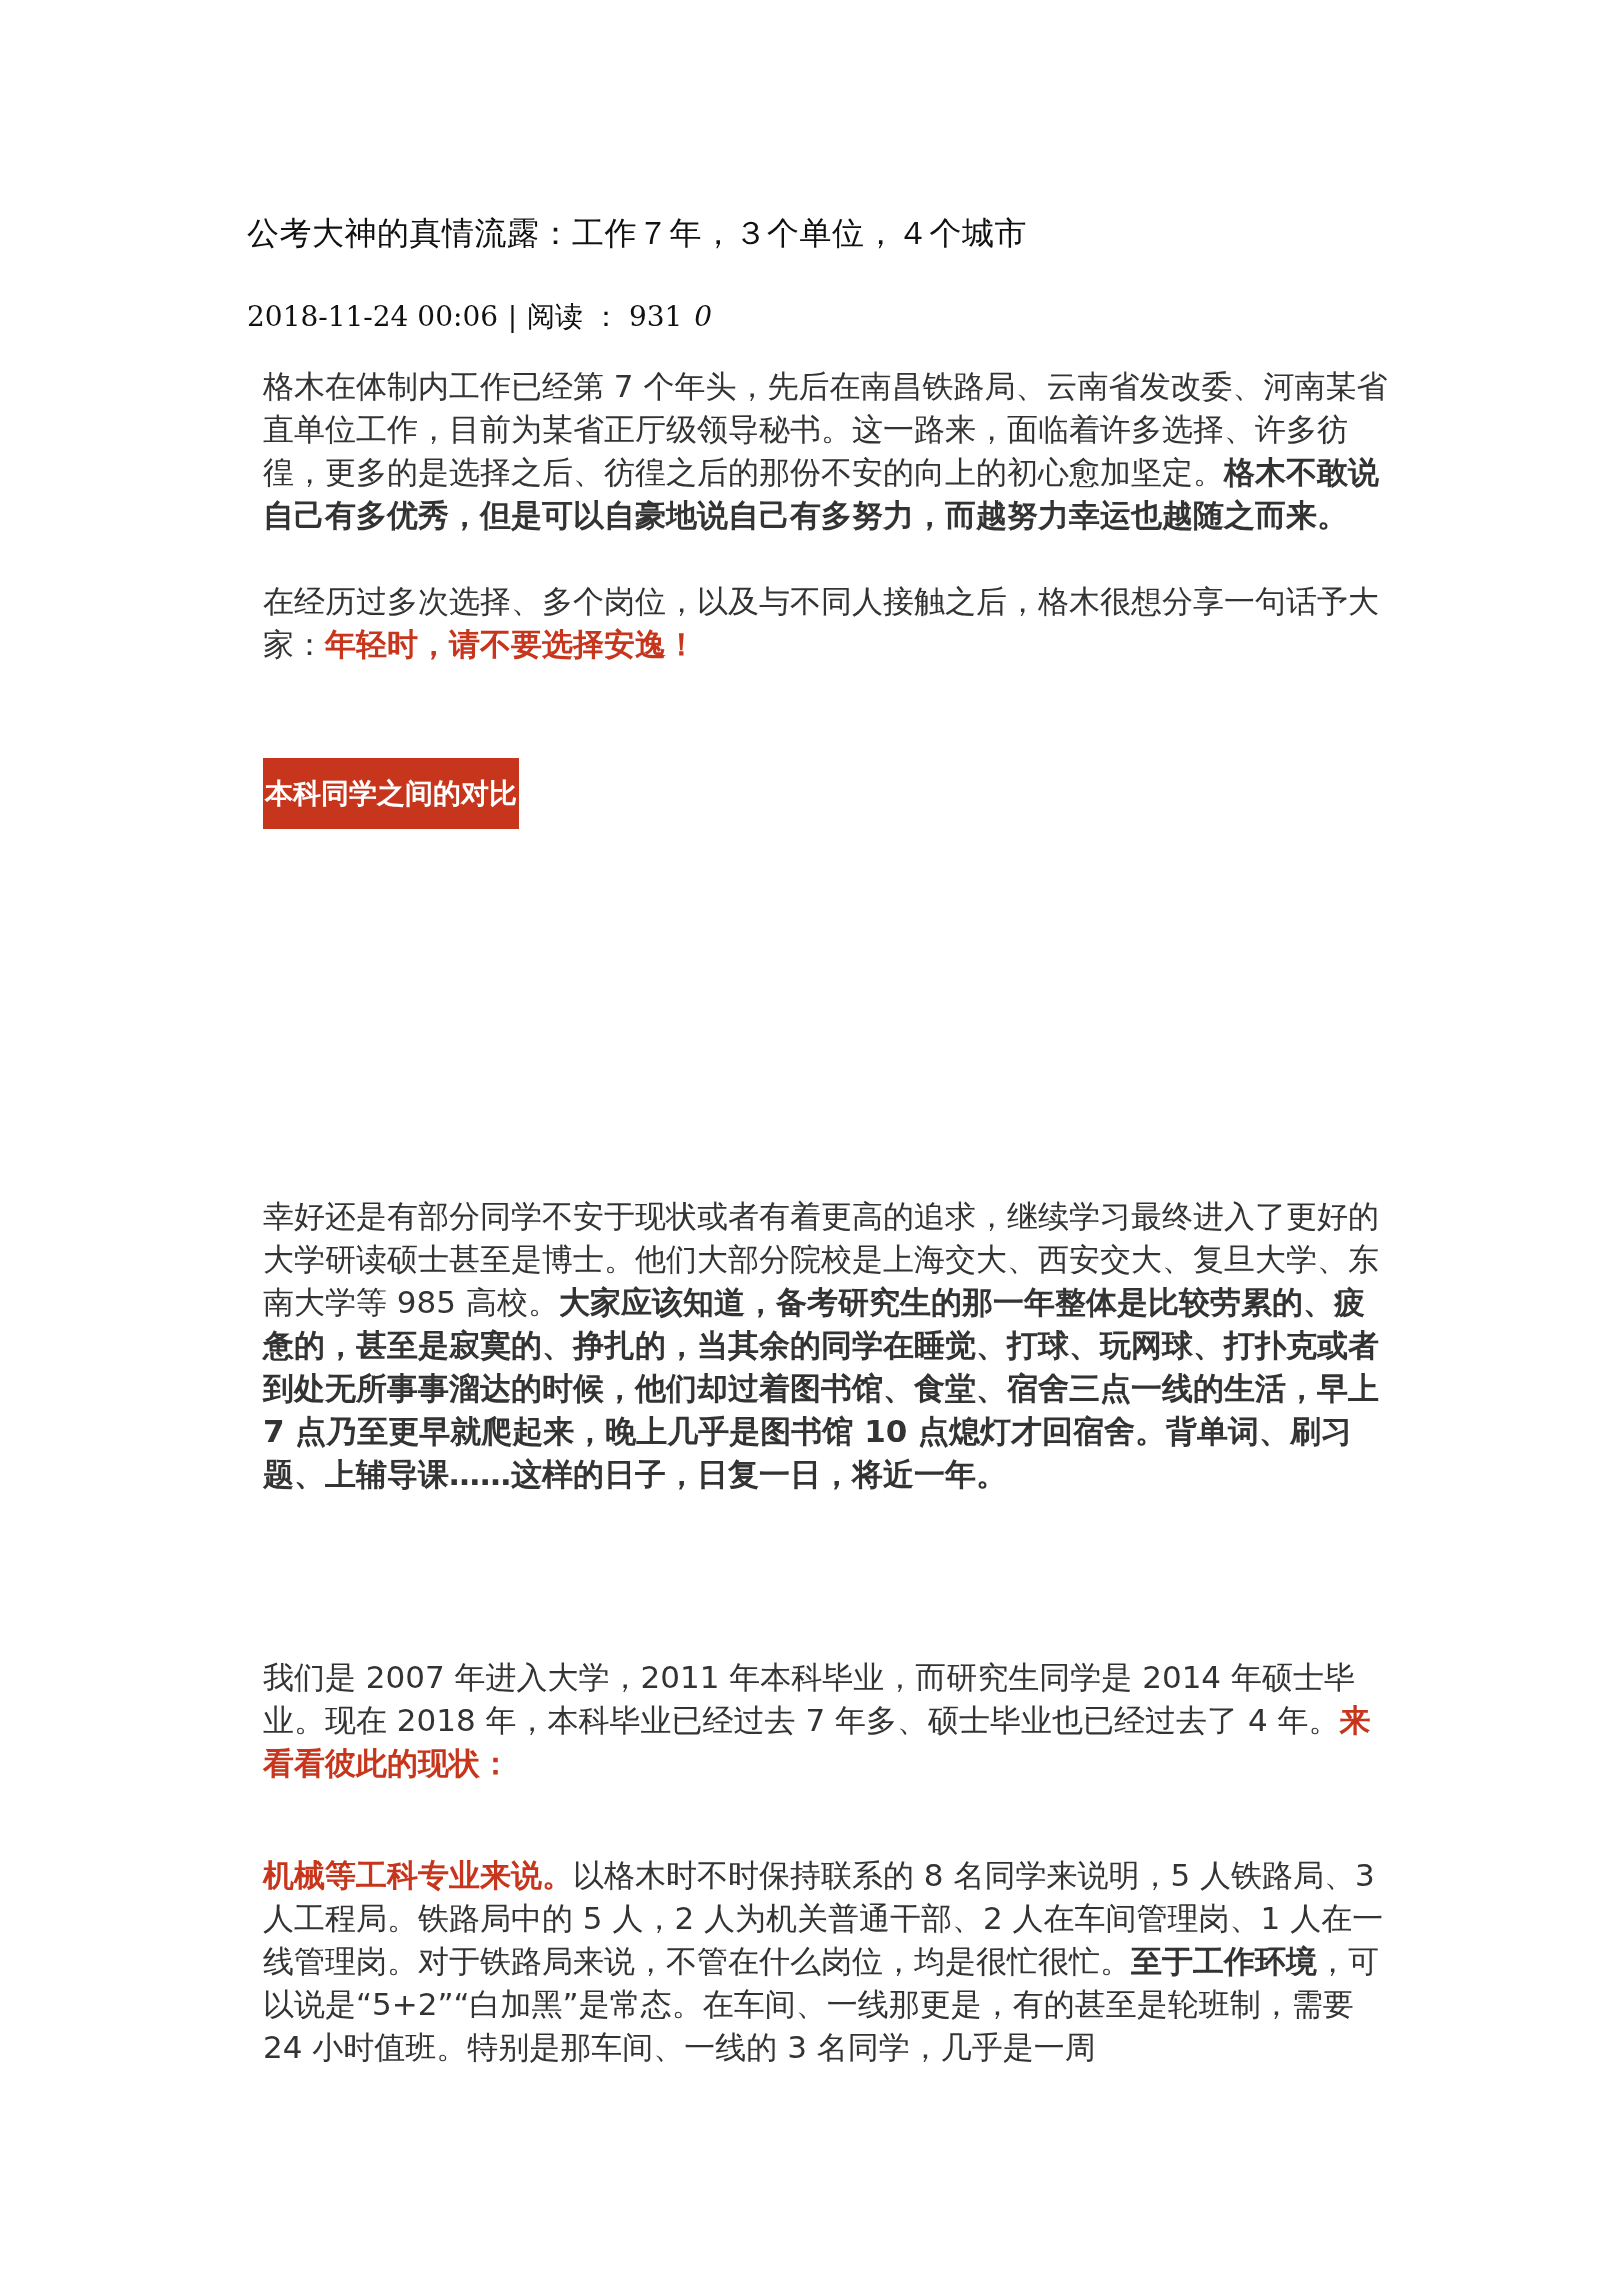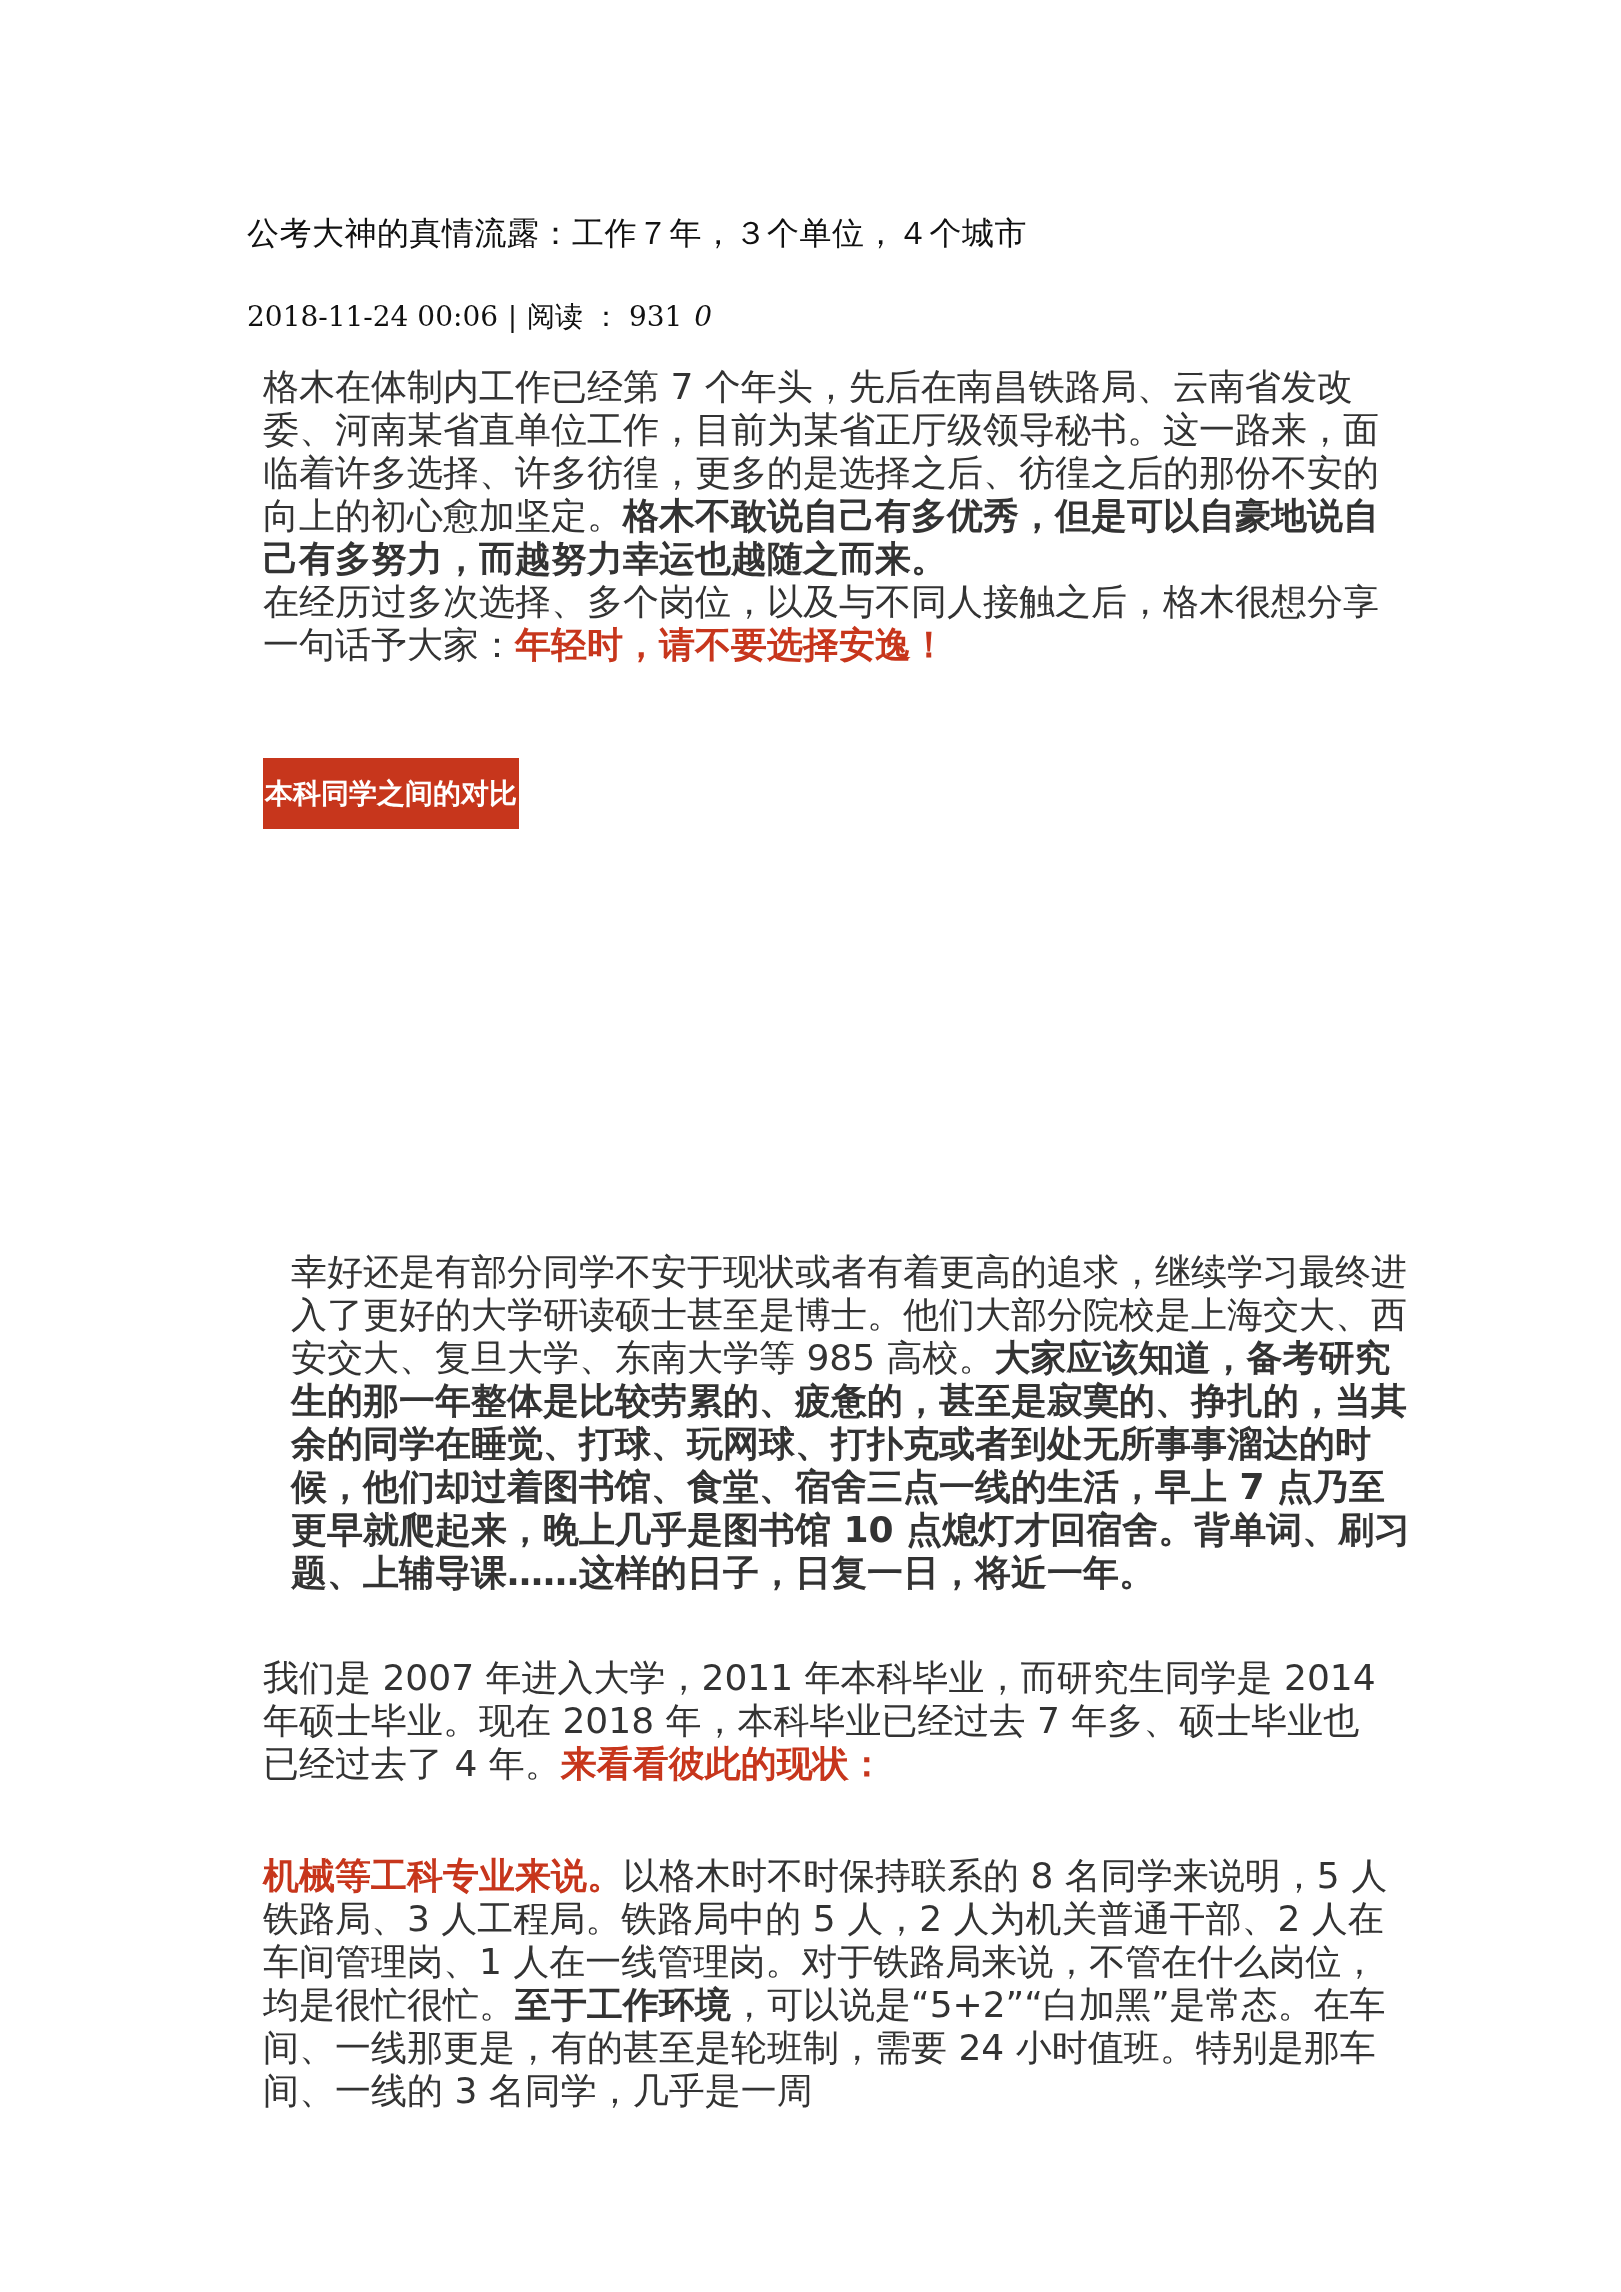--- a/index.html
+++ b/index.html
@@ -13,21 +13,21 @@
   .meta {
     position: absolute; left: 247px; top: 298px;
     font-family: "DejaVu Serif", "Liberation Serif", serif;
     font-size: 28px; color: #111; white-space: nowrap;
   }
   .meta .sep { margin: 0 9.8px; }
   .meta .count-italic { font-style: italic; margin-left: 11.8px; }
   .body-text {
     position: absolute; left: 263px; width: 1127px;
     font-family: "DejaVu Sans", "Liberation Sans", sans-serif;
-    font-size: 36px; line-height: 43px; color: #333;
+    font-size: 31px; line-height: 43px; color: #333;
   }
   .bold { font-weight: bold; }
   .red { color: #c7361c; font-weight: bold; }
   .section-heading {
     position: absolute; left: 263px; top: 758px;
     background: #c7361c; color: #fff; font-weight: bold;
     font-family: "DejaVu Sans", "Liberation Sans", sans-serif;
     font-size: 28px; line-height: 39px; padding: 16px 2px; white-space: nowrap;
   }
 </style>
@@ -47,21 +47,21 @@
     <span>格木在体制内工作已经第 7 个年头，先后在南昌铁路局、云南省发改委、河南某省直单位工作，目前为某省正厅级领导秘书。这一路来，面临着许多选择、许多彷徨，更多的是选择之后、彷徨之后的那份不安的向上的初心愈加坚定。</span><span class="bold">格木不敢说自己有多优秀，但是可以自豪地说自己有多努力，而越努力幸运也越随之而来。</span>
   </div>
 
   <div class="body-text" style="top:580px;">
     <span>在经历过多次选择、多个岗位，以及与不同人接触之后，格木很想分享一句话予大家：</span><span class="red">年轻时，请不要选择安逸！</span>
   </div>
 
   <div class="section-heading">本科同学之间的对比</div>
 
 
-  <div class="body-text" style="top:1250px;margin-left:28px;">
+  <div class="body-text" style="top:1195px;">
     <span>幸好还是有部分同学不安于现状或者有着更高的追求，继续学习最终进入了更好的大学研读硕士甚至是博士。他们大部分院校是上海交大、西安交大、复旦大学、东南大学等 985 高校。</span><span class="bold">大家应该知道，备考研究生的那一年整体是比较劳累的、疲惫的，甚至是寂寞的、挣扎的，当其余的同学在睡觉、打球、玩网球、打扑克或者到处无所事事溜达的时候，他们却过着图书馆、食堂、宿舍三点一线的生活，早上 7 点乃至更早就爬起来，晚上几乎是图书馆 10 点熄灯才回宿舍。背单词、刷习题、上辅导课……这样的日子，日复一日，将近一年。</span>
   </div>
 
   <div class="body-text" style="top:1649px;margin-top:7px;">
     <span>我们是 2007 年进入大学，2011 年本科毕业，而研究生同学是 2014 年硕士毕业。现在 2018 年，本科毕业已经过去 7 年多、硕士毕业也已经过去了 4 年。</span><span class="red">来看看彼此的现状：</span>
   </div>
 
   <div class="body-text" style="top:1854px;">
     <span class="red">机械等工科专业来说。</span><span>以格木时不时保持联系的 8 名同学来说明，5 人铁路局、3 人工程局。铁路局中的 5 人，2 人为机关普通干部、2 人在车间管理岗、1 人在一线管理岗。对于铁路局来说，不管在什么岗位，均是很忙很忙。</span><span class="bold">至于工作环境</span><span>，可以说是“5+2”“白加黑”是常态。在车间、一线那更是，有的甚至是轮班制，需要 24 小时值班。特别是那车间、一线的 3 名同学，几乎是一周</span>
   </div>

